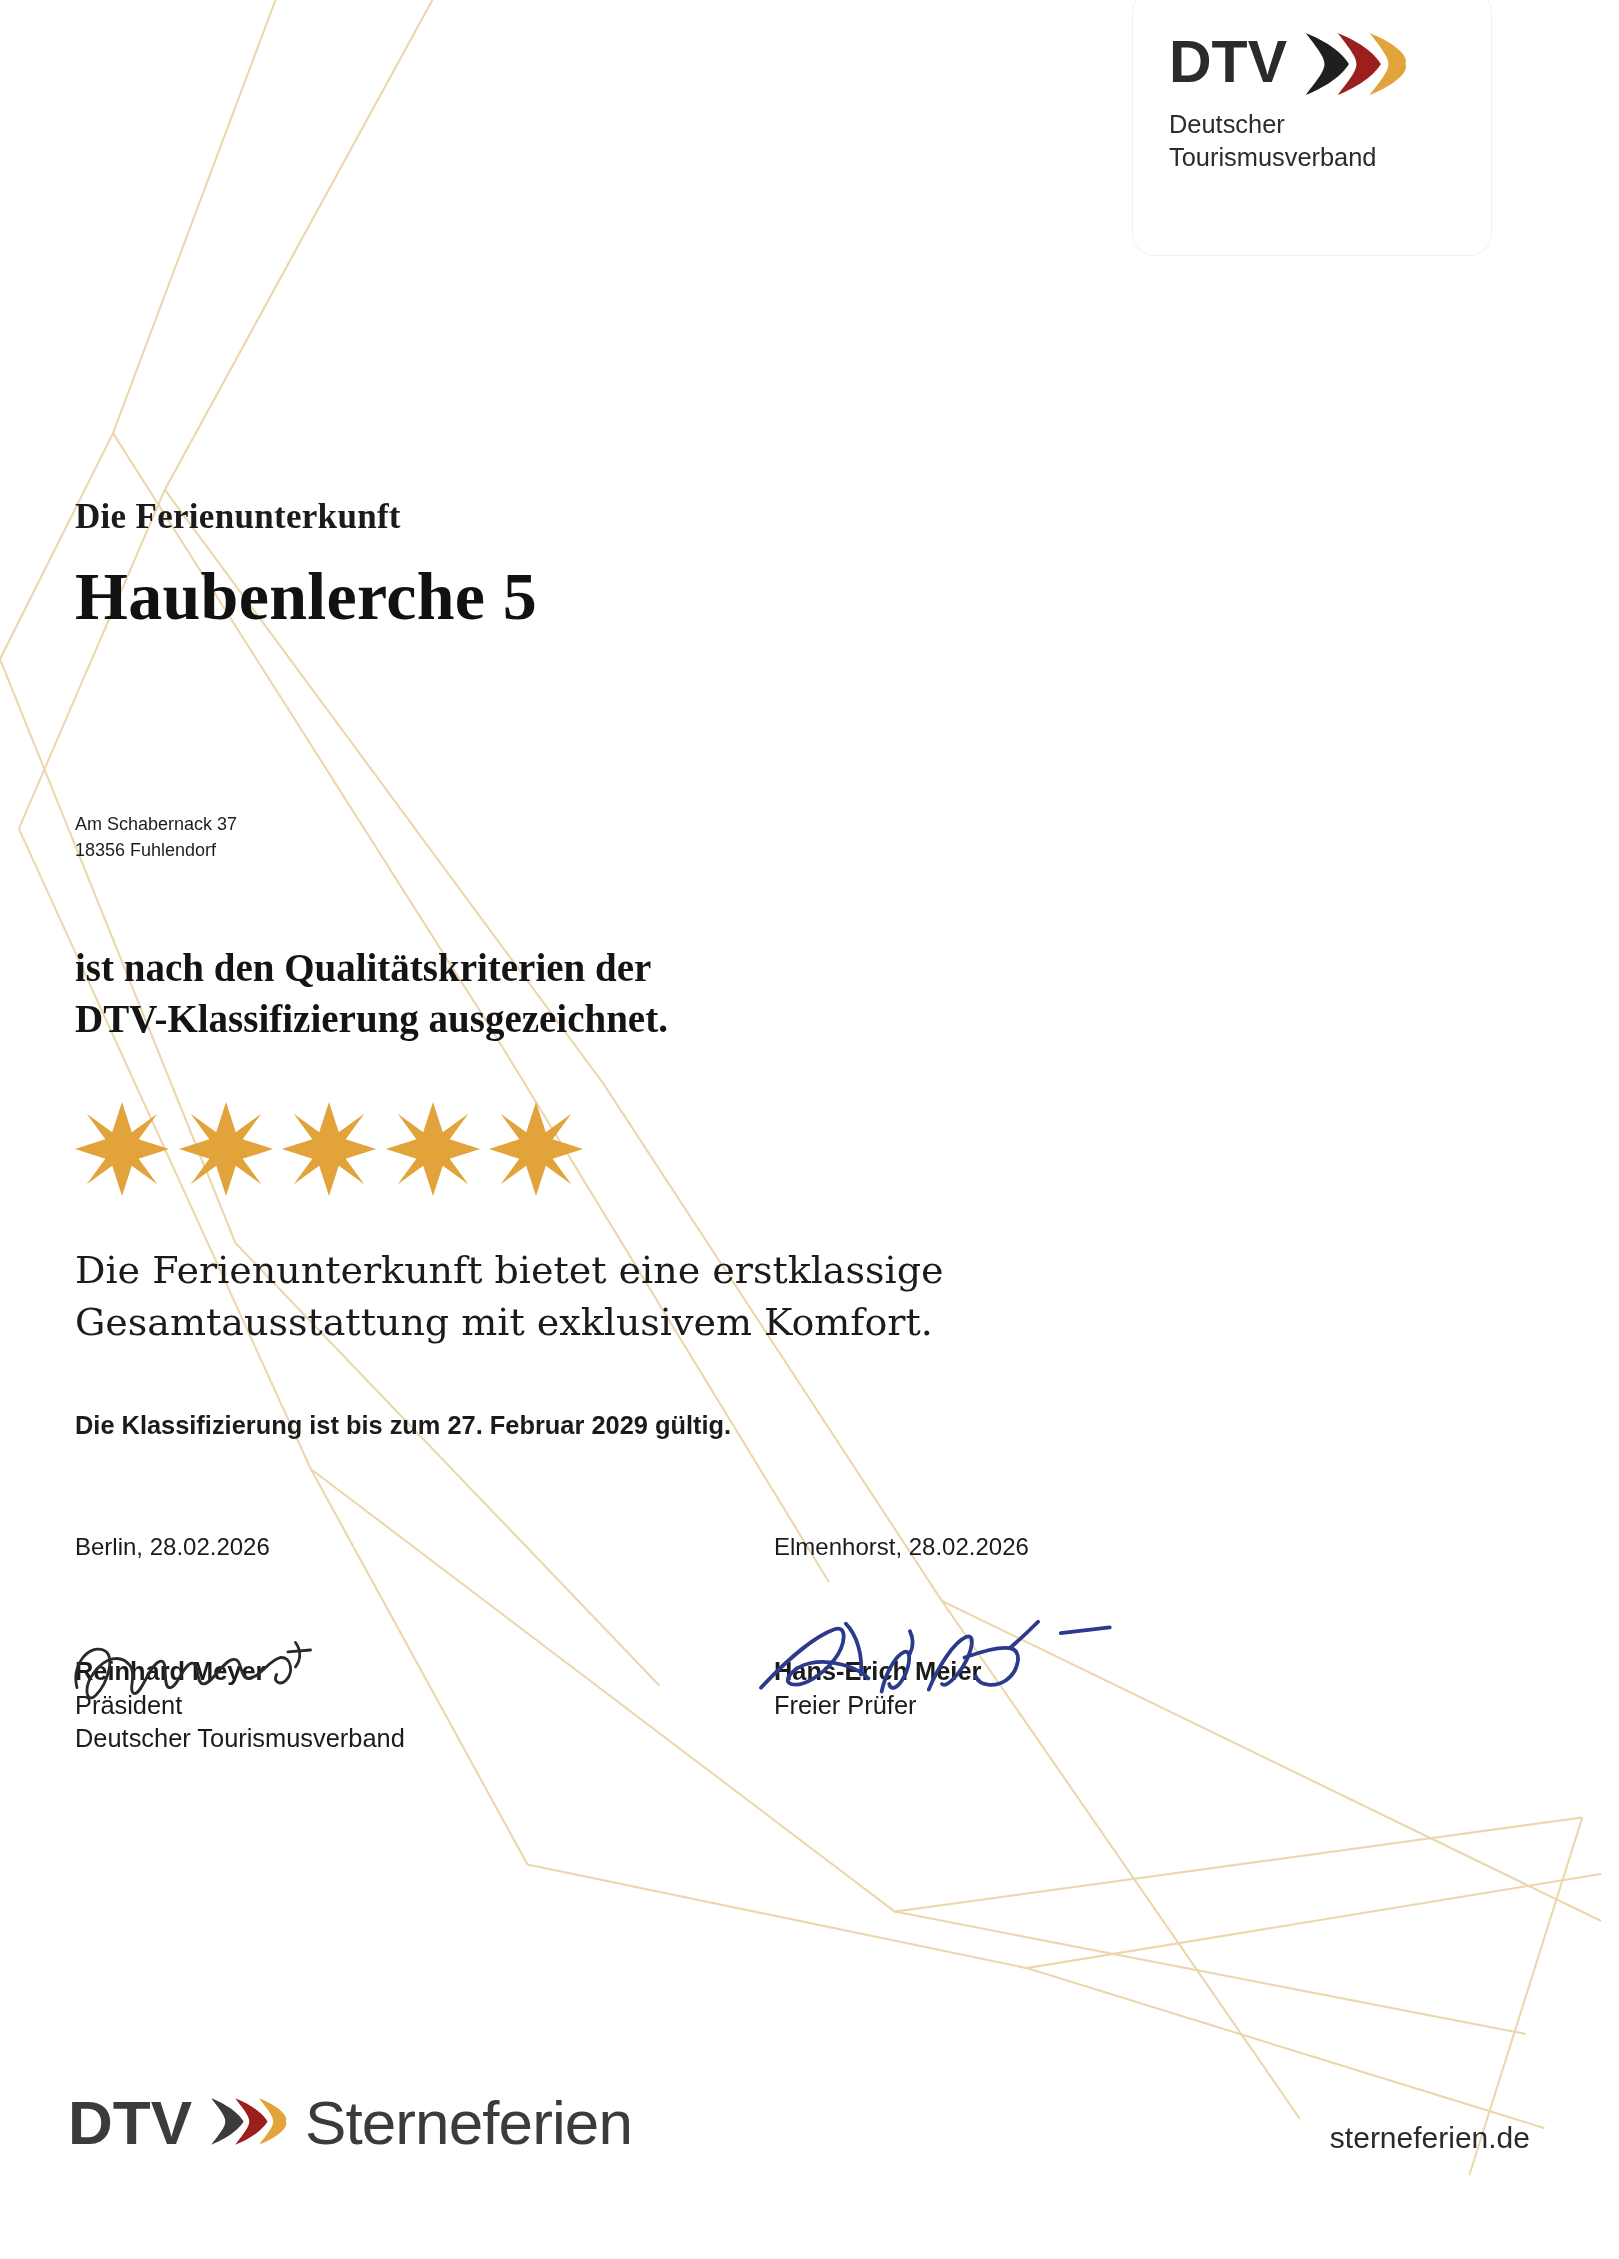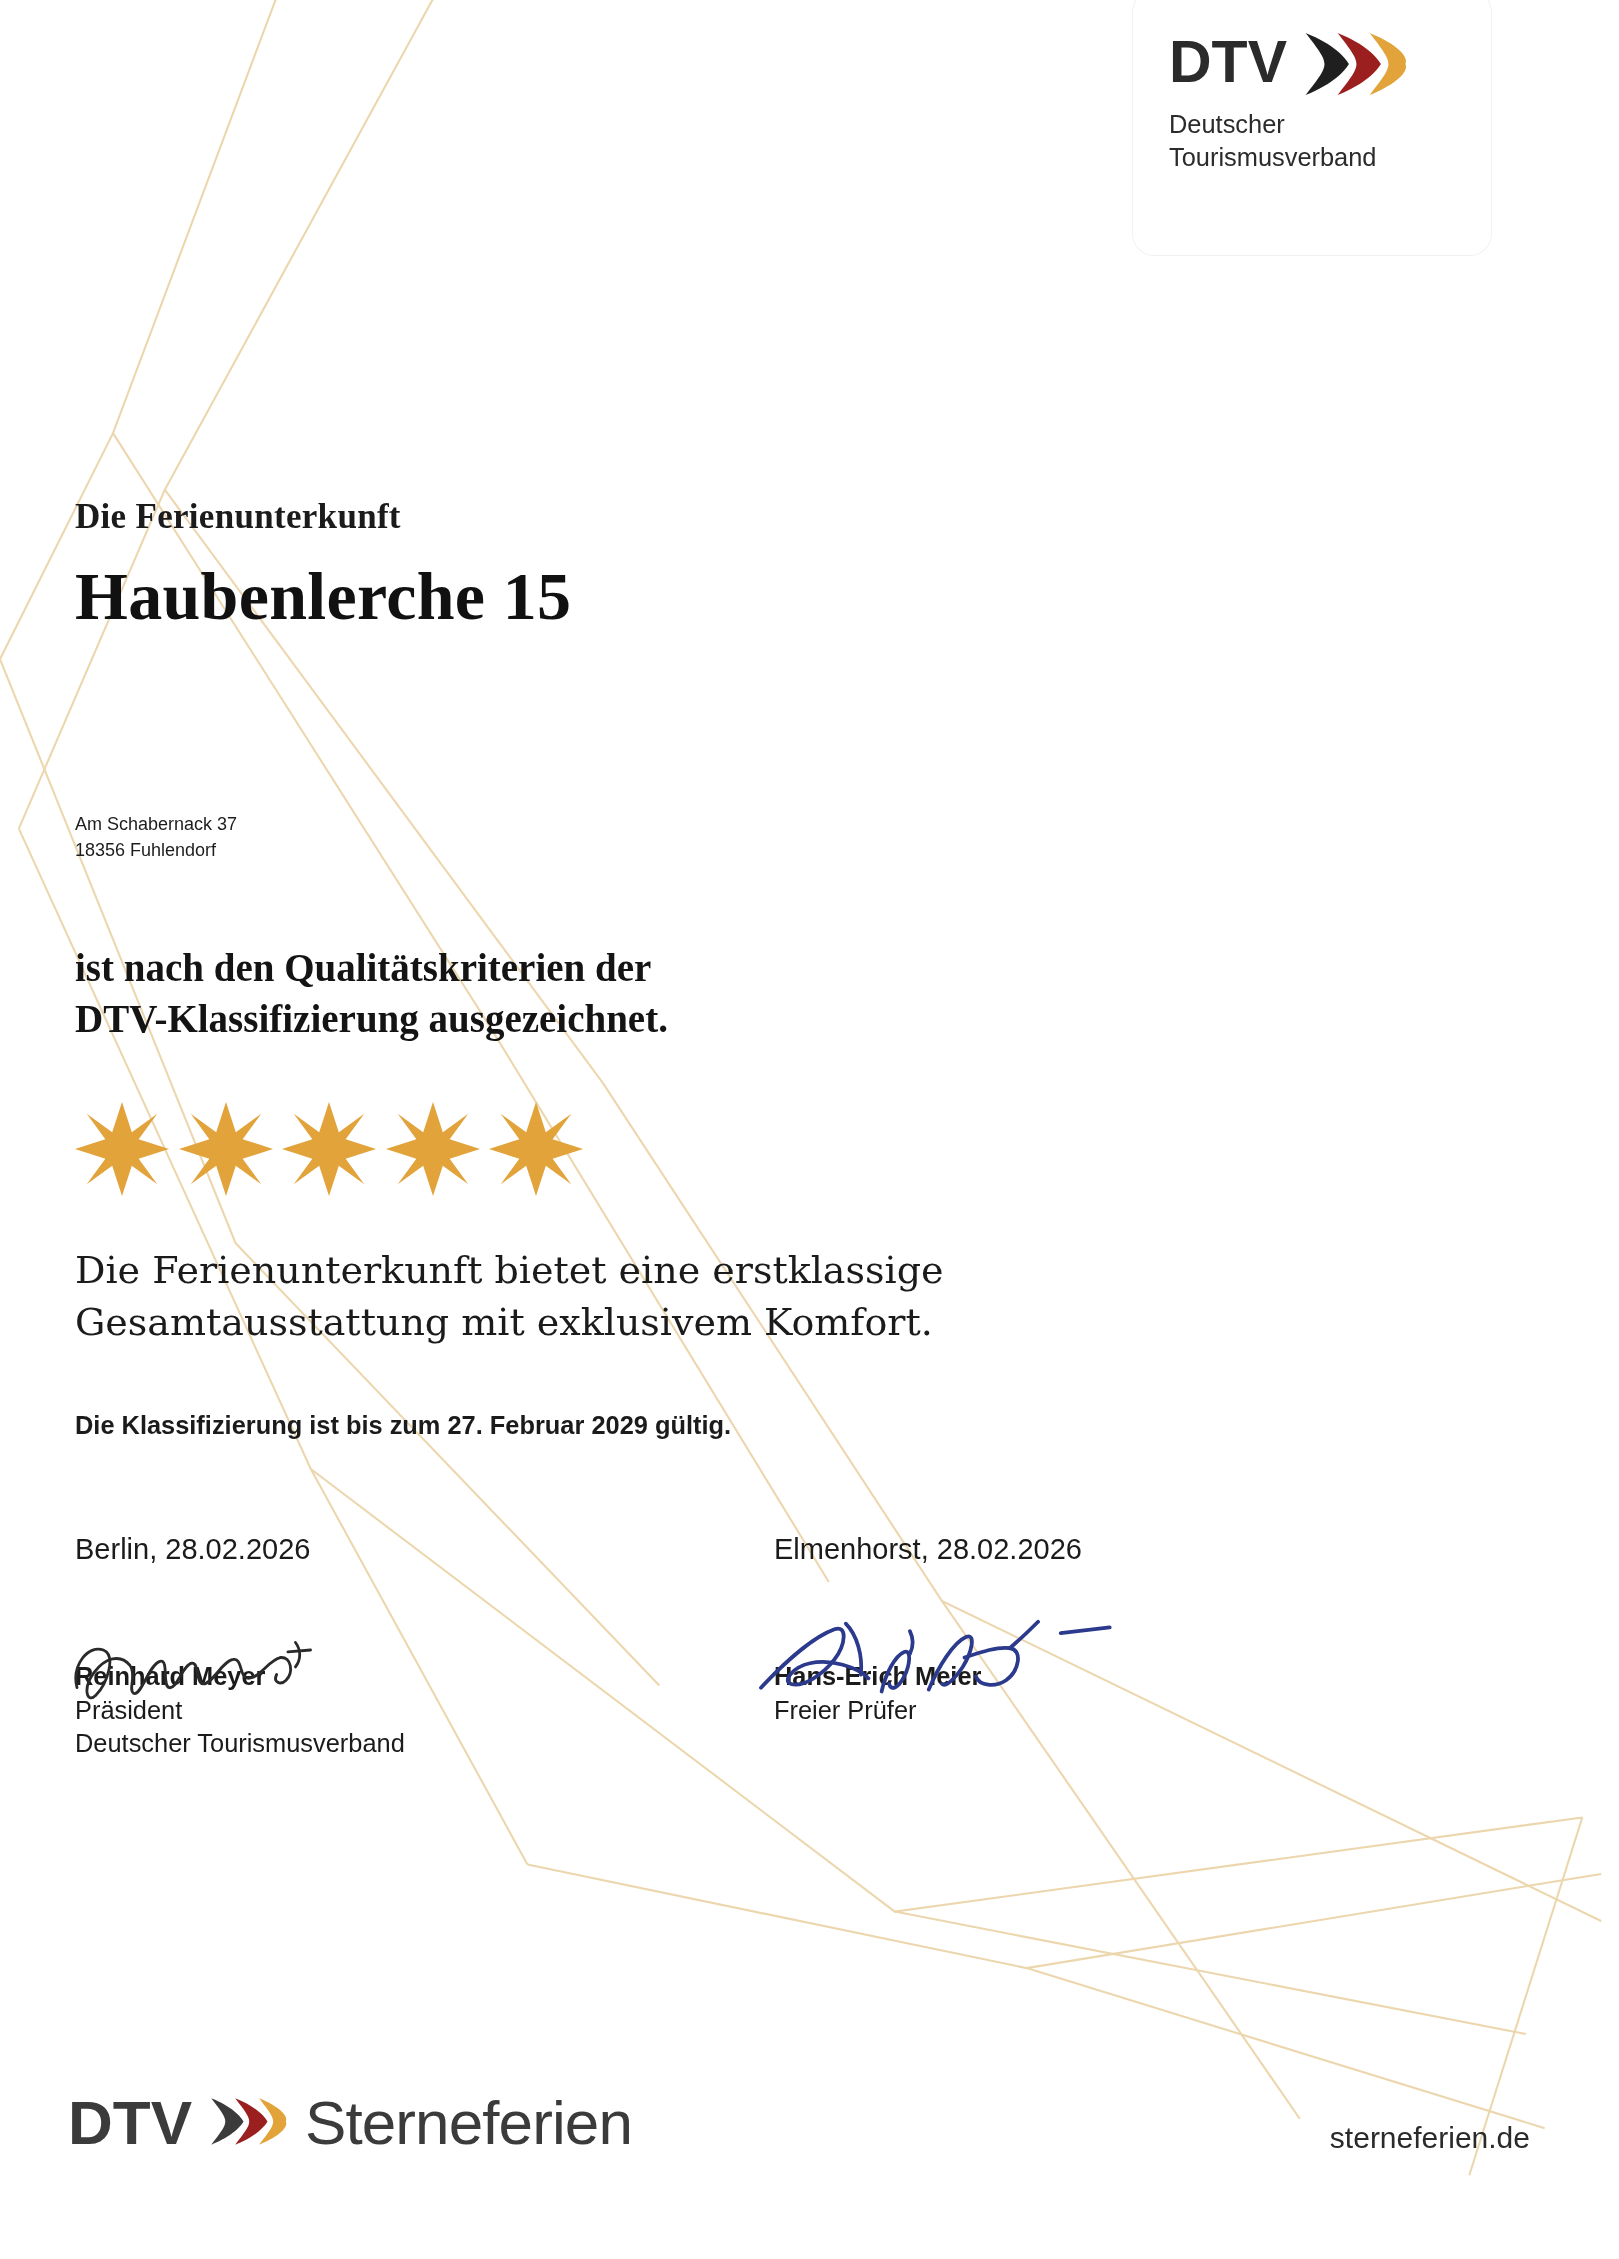--- a/index.html
+++ b/index.html
@@ -165,21 +165,21 @@
 
   
   .sig-block {
     position: absolute;
     font-size: 25.4px;
     color: #1b1b1b;
   }
   .sig-left { left: 75px; top: 1533px; }
   .sig-right { left: 774px; top: 1533px; }
   .sig-place {
-    font-size: 29px;
+    font-size: 24px;
     color: #1b1b1b;
     margin: 0 0 96px 0;
     white-space: nowrap;
   }
   .sig-name {
     font-weight: bold;
     font-size: 25.4px;
     margin-bottom: 4.7px;
   }
   .sig-role { font-size: 25.4px; margin-bottom: 4.7px; }
@@ -262,21 +262,21 @@
       </div>
       <div class="dtv-sub">
         <div>Deutscher</div>
         <div>Tourismusverband</div>
       </div>
     </div>
   </div>
 
 
   <div class="lbl-ferienunterkunft">Die Ferienunterkunft</div>
-  <div class="object-name">Haubenlerche 15</div>
+  <div class="object-name">Haubenlerche 5</div>
 
   <div class="address">
     <div>Am Schabernack 37</div>
     <div>18356 Fuhlendorf</div>
   </div>
 
   <div class="statement">
     <div>ist nach den Qualitätskriterien der</div>
     <div>DTV-Klassifizierung ausgezeichnet.</div>
   </div>

